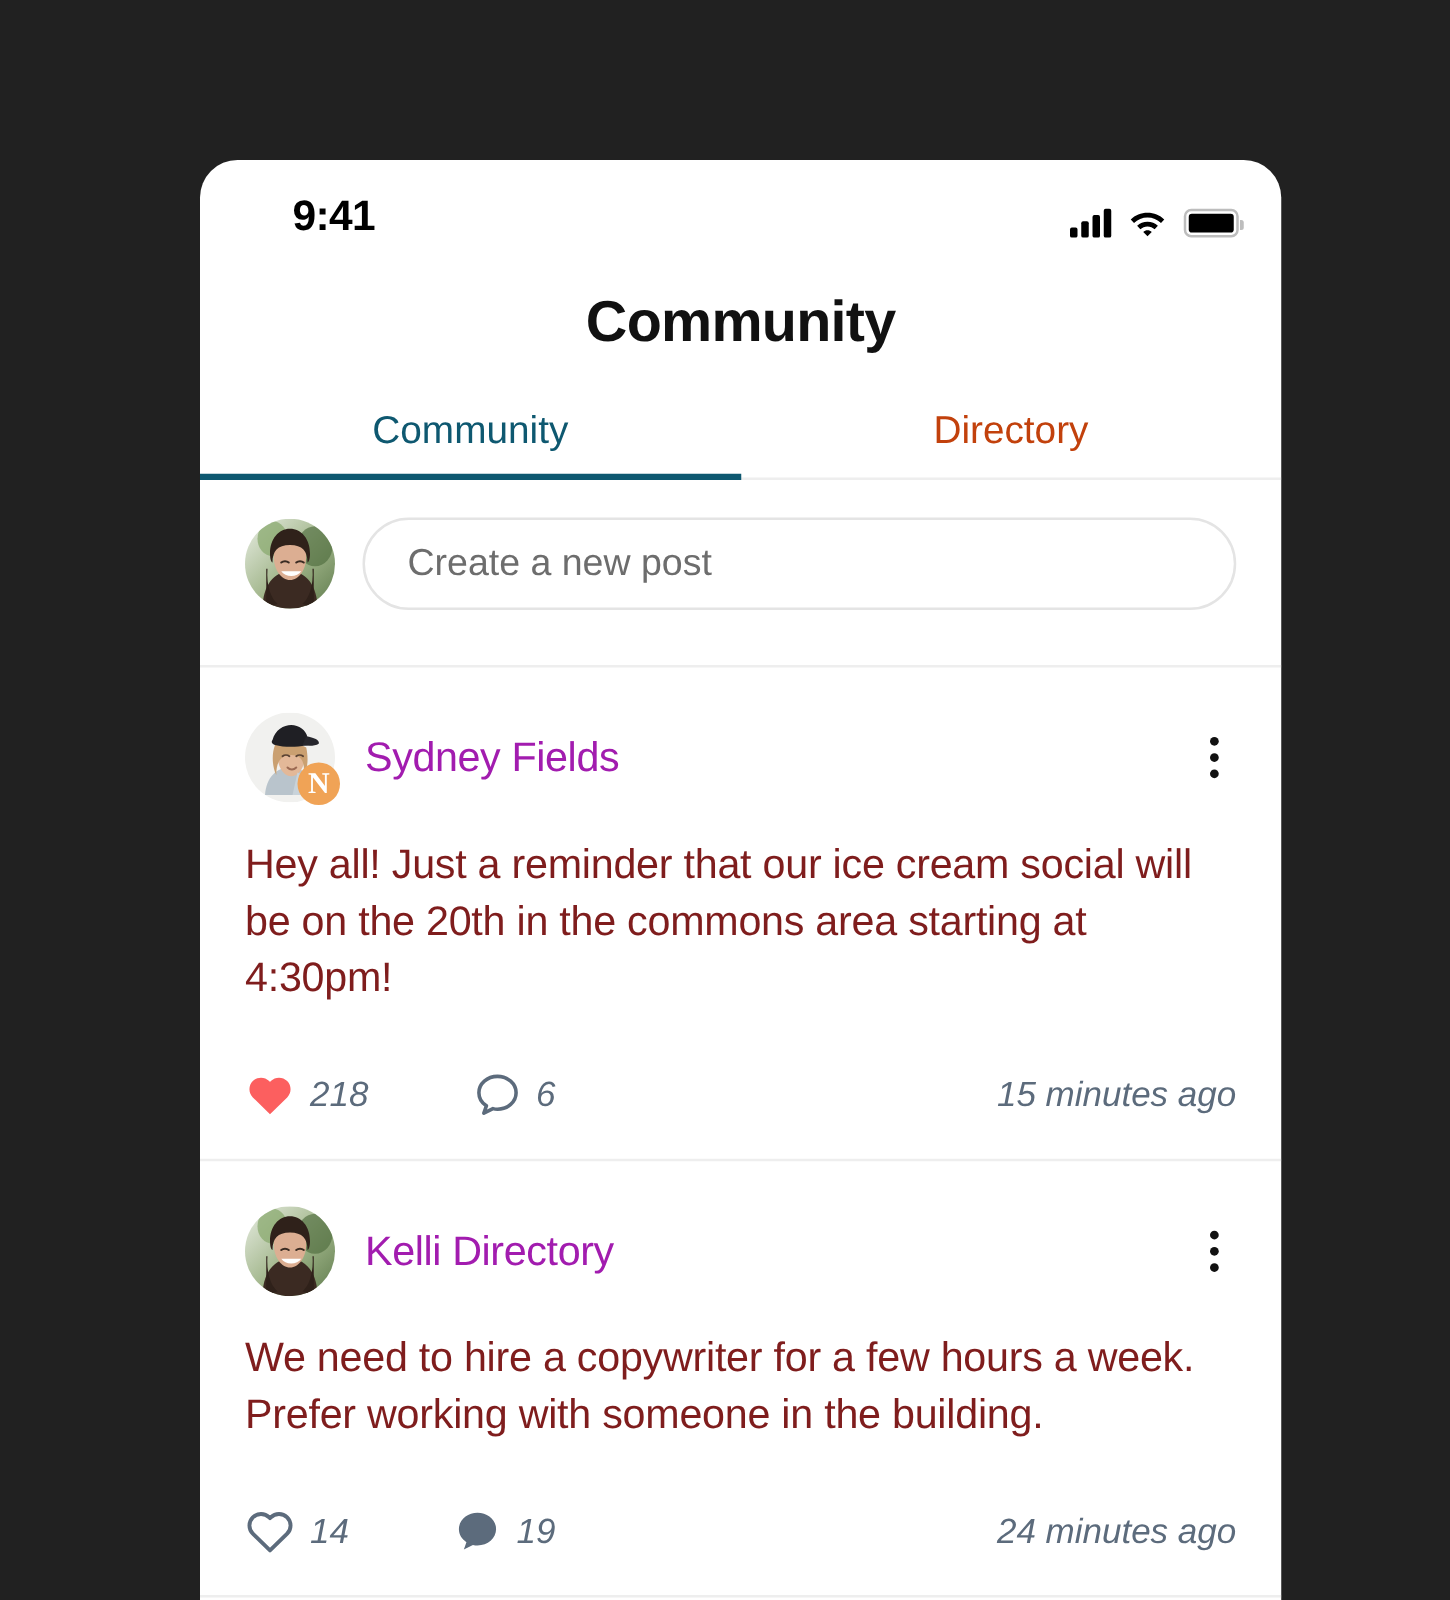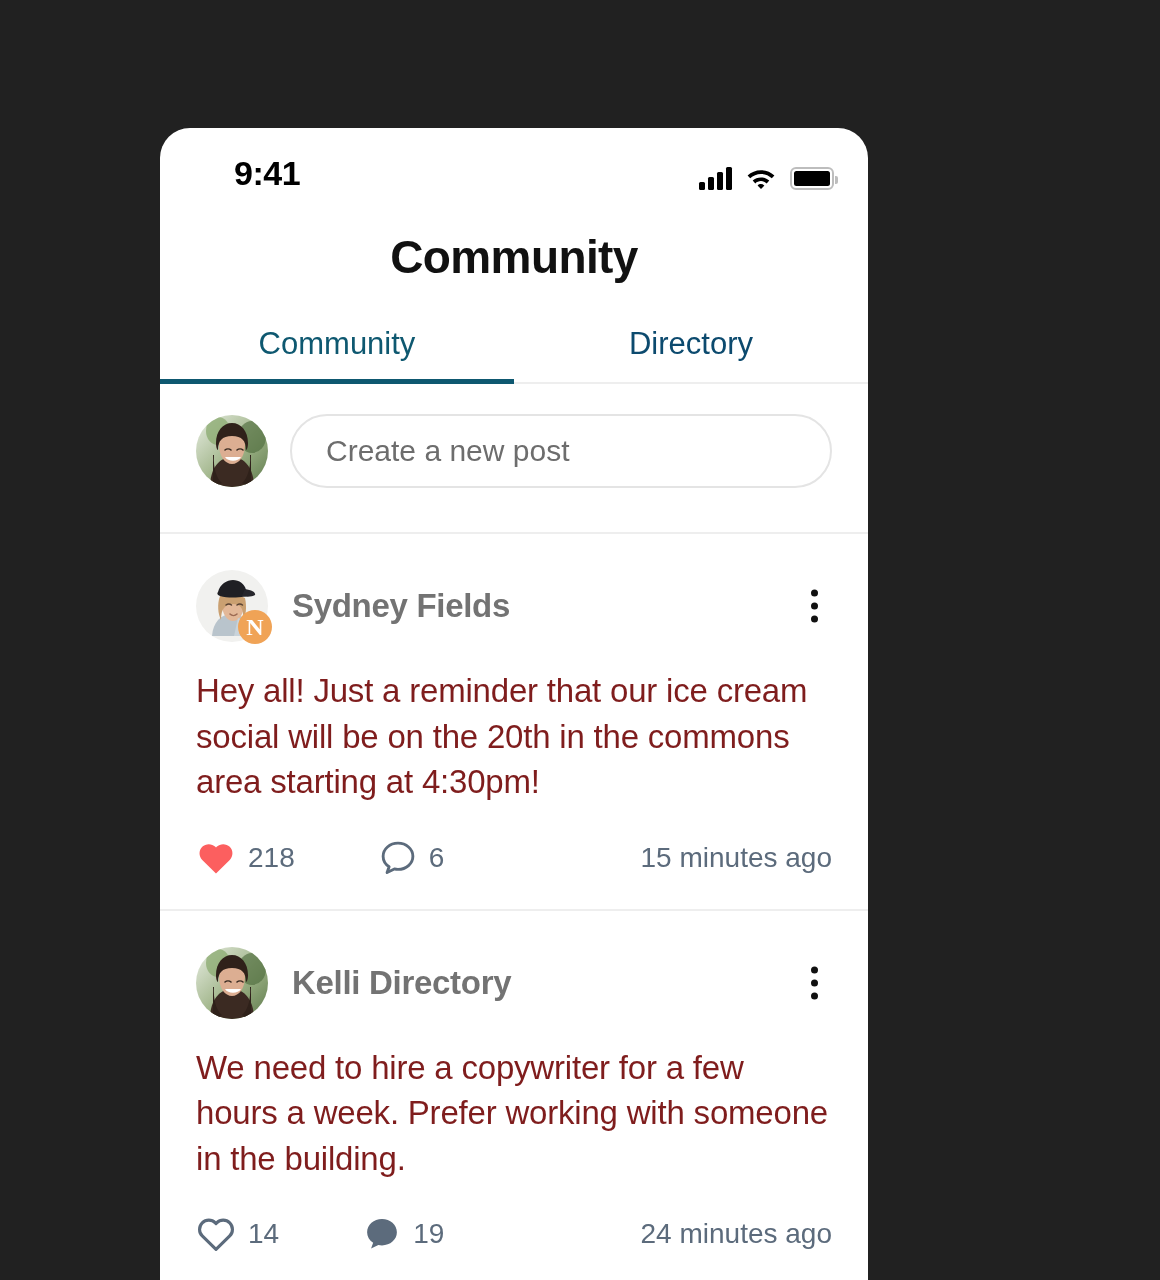--- a/index.html
+++ b/index.html
@@ -12,21 +12,21 @@
     background: #212121;
     font-family: "Liberation Sans", sans-serif;
     overflow: hidden;
   }
 
   
   .phone {
     position: absolute;
     left: 160px;
     top: 128px;
-    width: 708px;
+    width: 865px;
     height: 1152px;
     background: #ffffff;
     border-top-left-radius: 30px;
     border-top-right-radius: 30px;
     overflow: hidden;
   }
 
   
   .status-bar {
     position: relative;
@@ -108,21 +108,21 @@
   .tabs {
     display: flex;
     margin-top: 42px;
     position: relative;
   }
   .tab {
     flex: 1;
     text-align: center;
     padding-bottom: 22px;
     font-size: 31px;
-    color: #0c4a6e;
+    color: #c2410c;
     position: relative;
     cursor: pointer;
   }
   .tab.active {
     color: #0e5870;
   }
   .tab.active::after {
     content: "";
     position: absolute;
     left: 0;
@@ -195,22 +195,22 @@
     border-bottom: 2px solid #eeeeee;
   }
   .post-head {
     display: flex;
     align-items: center;
     position: relative;
   }
   .post-author {
     margin-left: 24px;
     font-size: 33px;
-    font-weight: bold;
-    color: #737373;
+    font-weight: normal;
+    color: #a21caf;
     letter-spacing: -0.3px;
   }
   .post-menu {
     position: absolute;
     right: 4px;
     top: 50%;
     transform: translateY(-50%);
     display: flex;
     flex-direction: column;
     gap: 6px;
@@ -225,25 +225,26 @@
     background: #111111;
   }
   .post-body {
     margin-top: 26px;
     font-size: 33px;
     line-height: 1.38;
     color: #7f1d1d;
     letter-spacing: -0.2px;
   }
   .post-actions {
-    margin-top: 30px;
+    margin-top: 48px;
     display: flex;
     align-items: center;
     position: relative;
     height: 46px;
+    font-style: italic;
   }
   .action {
     display: flex;
     align-items: center;
     gap: 12px;
     cursor: pointer;
   }
   .action + .action { margin-left: 84px; }
   .action-count {
     font-size: 28px;

